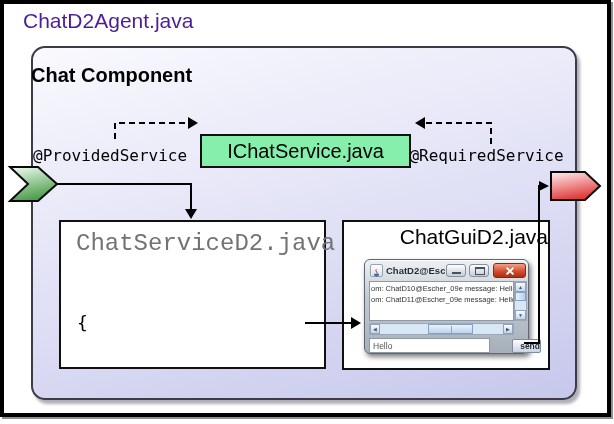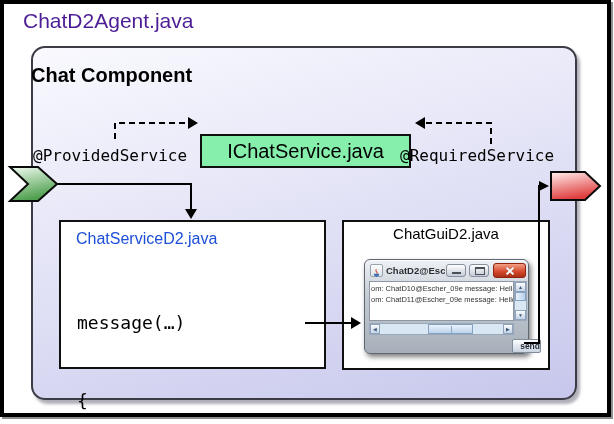--- a/index.html
+++ b/index.html
@@ -15,31 +15,31 @@
     box-shadow:3px 4px 3px rgba(110,110,125,.55);}
   .component-title{position:absolute;left:31px;top:64px;width:462px;text-align:left;
     font-size:20px;font-weight:bold;color:#000;}
 
   .iface{position:absolute;left:200px;top:106px;width:211px;height:34px;background:#86efac;
     border:2px solid #101010;box-sizing:border-box;display:flex;align-items:center;
     justify-content:center;font-size:20px;color:#000;margin-top:28px;}
 
   .anno{position:absolute;top:146px;font-family:"DejaVu Sans Mono",monospace;font-size:16px;color:#000;white-space:nowrap;text-align:center;}
   .anno.left{left:33px;}
-  .anno.right{left:400px;width:173px;text-align:left;}
+  .anno.right{left:400px;width:173px;text-align:center;}
 
   .sbox{position:absolute;left:59px;top:220px;width:267px;height:149px;background:#fff;
     border:2px solid #101010;box-sizing:border-box;}
-  .sbox-title{position:absolute;left:15px;top:8px;font-size:16px;color:#1d4ed8;}
+  .sbox-title{position:absolute;left:15px;top:8px;font-size:24px;color:#737373;font-family:Liberation Mono, monospace;}
   .code{position:absolute;left:16px;top:36px;font-family:"DejaVu Sans Mono",monospace;
     font-size:18px;line-height:26px;color:#000;white-space:pre;}
 
   .gbox{position:absolute;left:342px;top:220px;width:208px;height:150px;background:#fff;
     border:2px solid #101010;box-sizing:border-box;}
-  .gbox-title{position:absolute;left:0;top:3px;width:100%;text-align:center;font-size:15px;color:#000;}
+  .gbox-title{position:absolute;left:0;top:3px;width:100%;text-align:right;font-size:21px;color:#000;}
 
   
   .chatwin{position:absolute;left:20px;top:37px;width:165px;height:95px;border-radius:6px;
     background:linear-gradient(#eef1f5,#c3cad3 40%,#a6aeb9);border:1px solid #5f6770;
     box-shadow:2px 3px 5px rgba(0,0,0,.5), inset 0 1px 0 rgba(255,255,255,.8);box-sizing:border-box;}
   .win-icon{position:absolute;left:5px;top:4px;width:13px;height:13px;border-radius:2px;
     background:linear-gradient(#fdfdfd,#dfe4ea);border:1px solid #9aa2ad;box-sizing:border-box;}
   .win-title{position:absolute;left:21px;top:4px;width:59px;height:13px;line-height:13px;
     font-size:9.5px;font-weight:bold;color:#2a2f35;white-space:nowrap;overflow:hidden;}
   .wbtn{position:absolute;top:4px;width:20px;height:13px;border-radius:3px;box-sizing:border-box;
@@ -105,21 +105,20 @@
   <div class="iface">
     <span>IChatService.java</span>
   </div>
 
   <div class="anno left">@ProvidedService</div>
   <div class="anno right">@RequiredService</div>
 
   <div class="sbox">
     <div class="sbox-title">ChatServiceD2.java</div>
     <div class="code">
-      <div class="code-line">message(…)</div>
       <div class="code-line">{</div>
       
       
     </div>
   </div>
 
   <div class="gbox">
     <div class="gbox-title">ChatGuiD2.java</div>
 
     <div class="chatwin">
@@ -160,20 +159,21 @@
           <span>◀</span>
         </div>
         <div class="hthumb">
           <span class="hthumb-tick"></span>
         </div>
         <div class="sbtn rig">
           <span>▶</span>
         </div>
       </div>
 
+      <input class="msg-input" value="Hello" style="">
       <div class="send-btn">
         <span>send</span>
       </div>
     </div>
   </div>
 
   <svg class="overlay" viewBox="0 0 614 424">
     <defs>
       <linearGradient id="gradGreen" x1="0" y1="0" x2="0.3" y2="1">
         <stop offset="0" class="stop-green-l"></stop>

